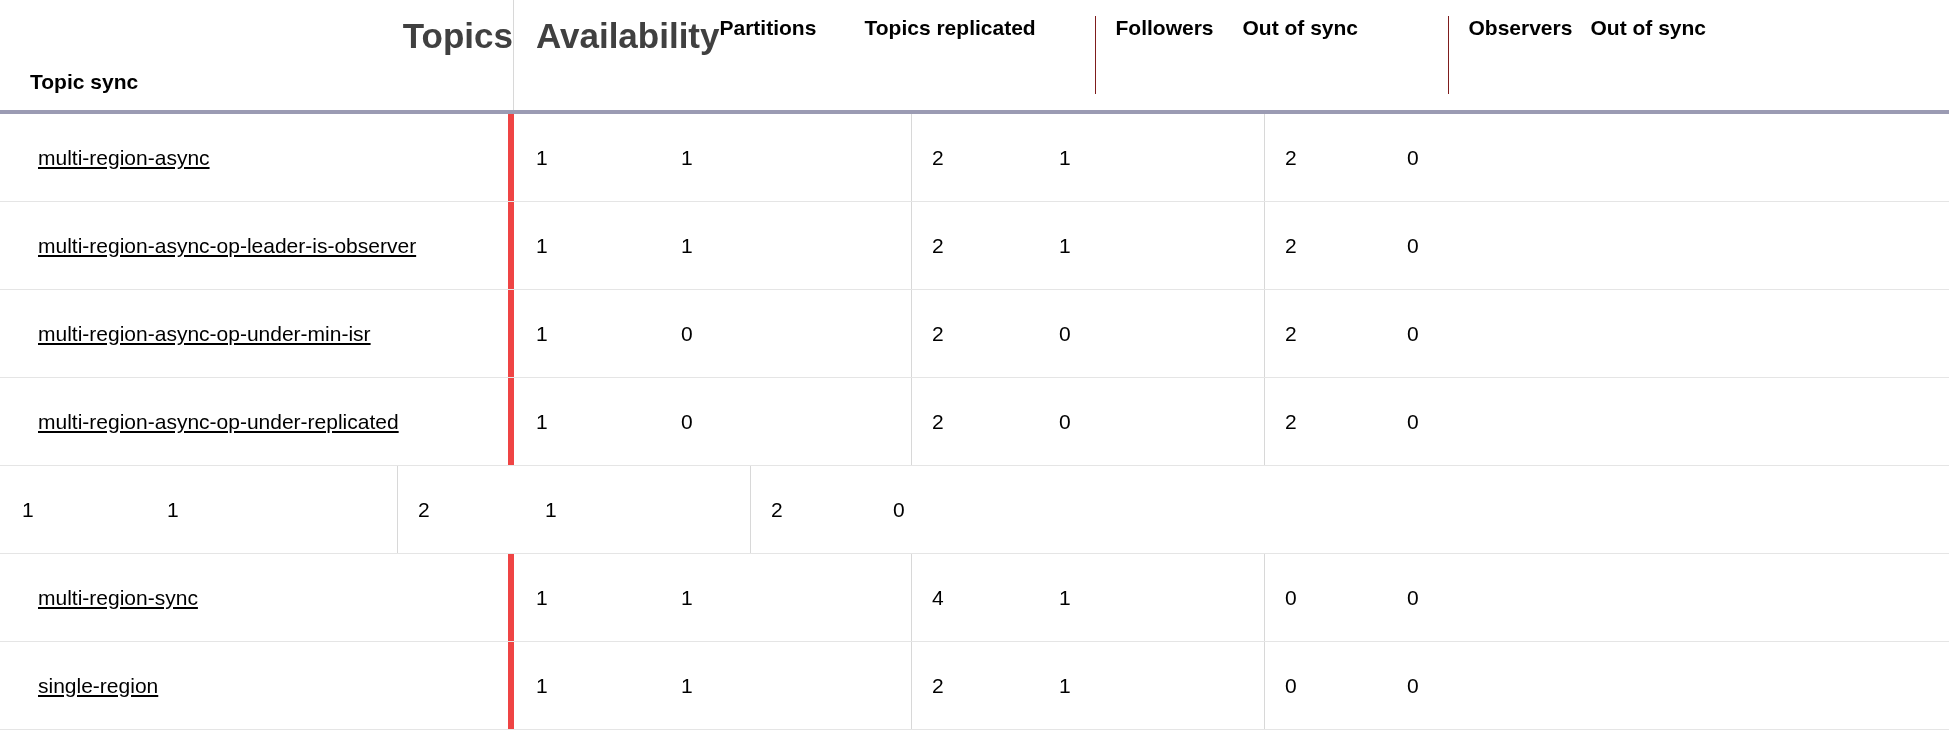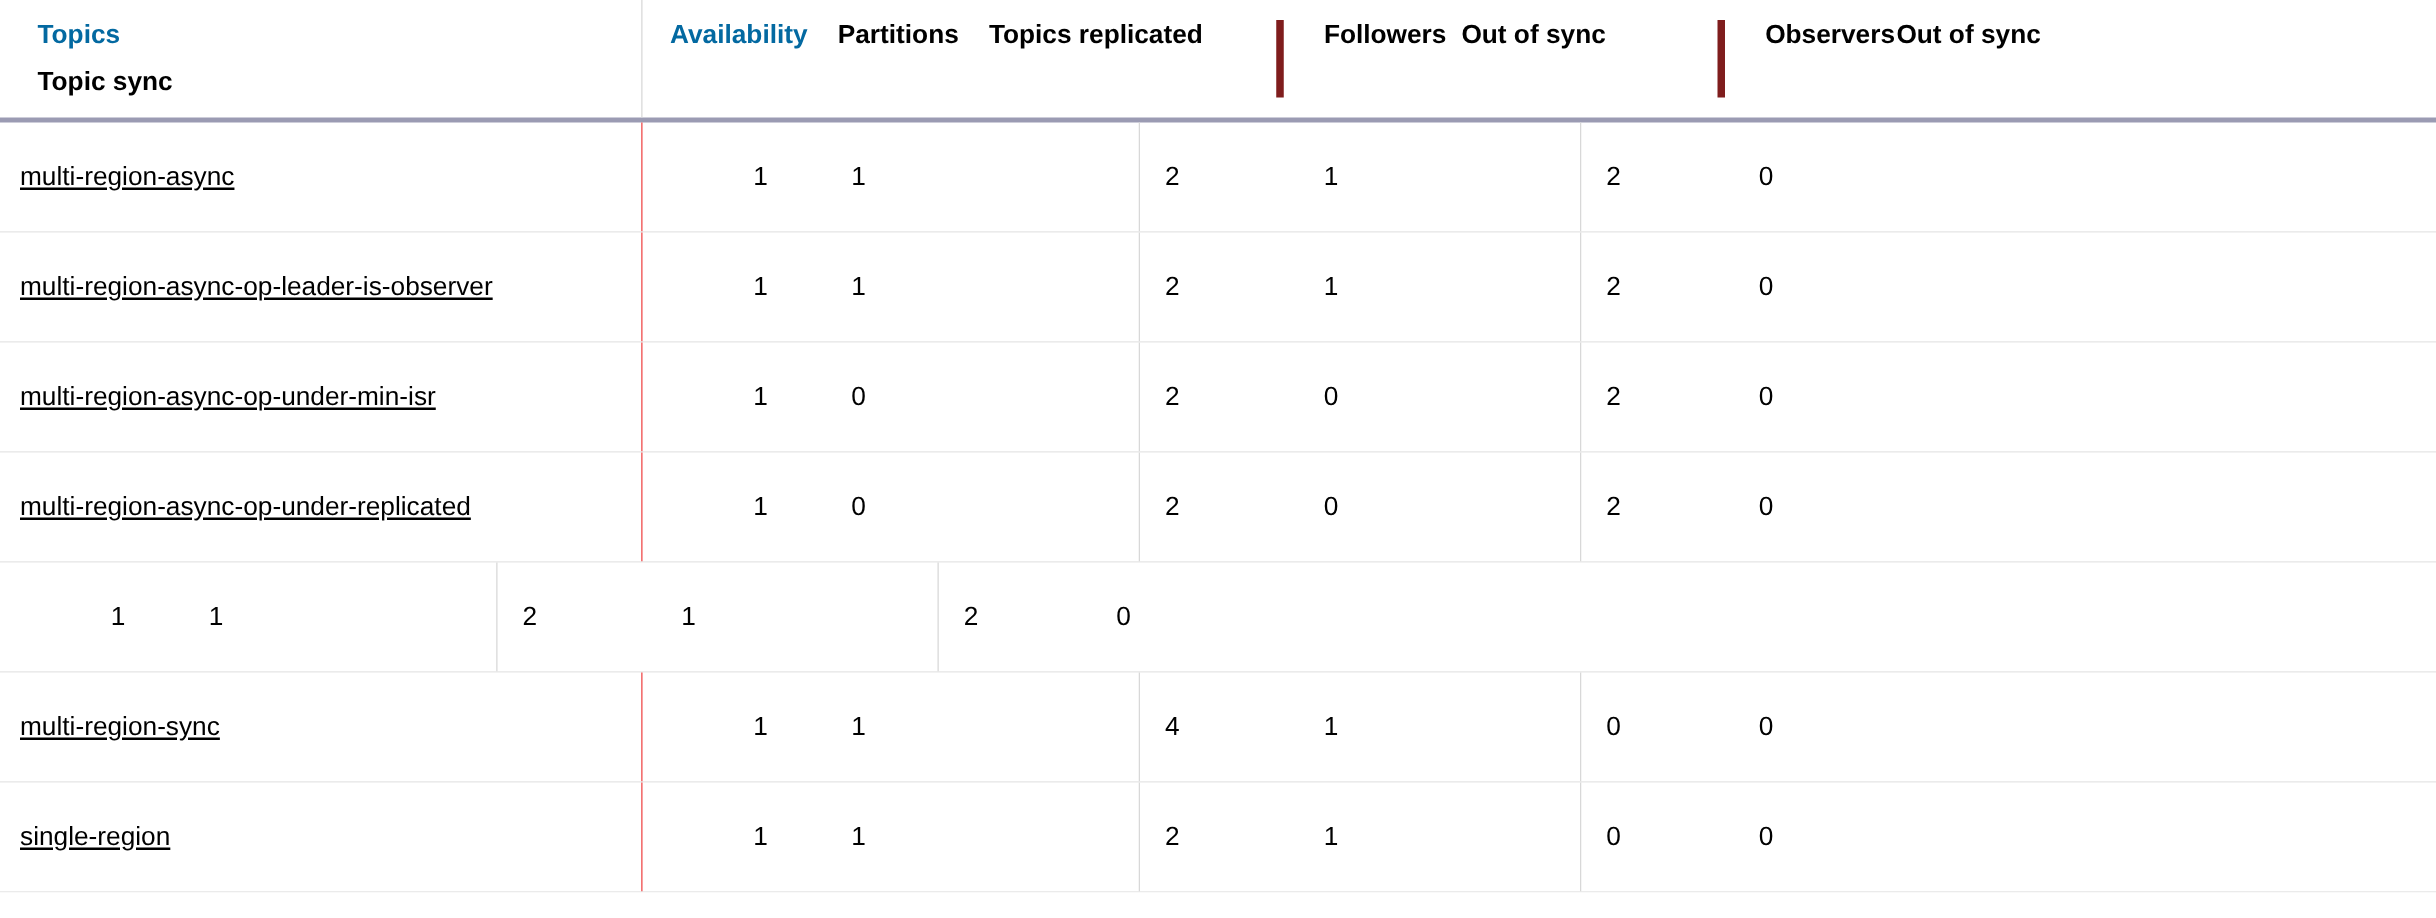--- a/index.html
+++ b/index.html
@@ -26,62 +26,63 @@
     padding: 16px 0 16px 30px;
     border-right: 1px solid #d8d8d8;
   }
   .availability-header {
     flex: 1;
     padding: 16px 0 16px 22px;
     display: flex;
     flex-direction: row;
   }
   .section-title {
-    font-size: 21px;
+    font-size: 35px;
     font-weight: 600;
     margin-bottom: 14px;
-    color: #0369a1;
+    color: #404040;
+    text-align: right;
   }
   .subheader {
     font-size: 21px;
     font-weight: 600;
     color: #000;
   }
   .subheaders-row {
     display: flex;
   }
   .sub-col {
     flex-shrink: 0;
   }
-  .col-partitions { width: 145px; text-align: center; }
+  .col-partitions { width: 145px; }
   .col-under-replicated { width: 230px; }
   .col-followers { width: 148px; }
   .col-out-of-sync-1 { width: 205px; }
   .col-observers { width: 143px; }
   .col-out-of-sync-2 { width: auto; }
 
   .group-divider {
-    border-left: 6px solid #7f1d1d;
-    padding-left: 32px;
+    border-left: 1px solid #7f1d1d;
+    padding-left: 20px;
   }
 
   .data-row {
     display: flex;
     border-bottom: 1px solid #e5e5e5;
     height: 88px;
     align-items: center;
   }
   .topic-cell {
     width: 514px;
     flex-shrink: 0;
-    padding-left: 16px;
+    padding-left: 38px;
     height: 100%;
     display: flex;
     align-items: center;
-    border-right: 1px solid #ef4444;
+    border-right: 6px solid #ef4444;
   }
   .topic-link {
     text-decoration: underline;
     color: #000;
     font-size: 21px;
     cursor: pointer;
   }
   .data-cells {
     display: flex;
     flex: 1;

